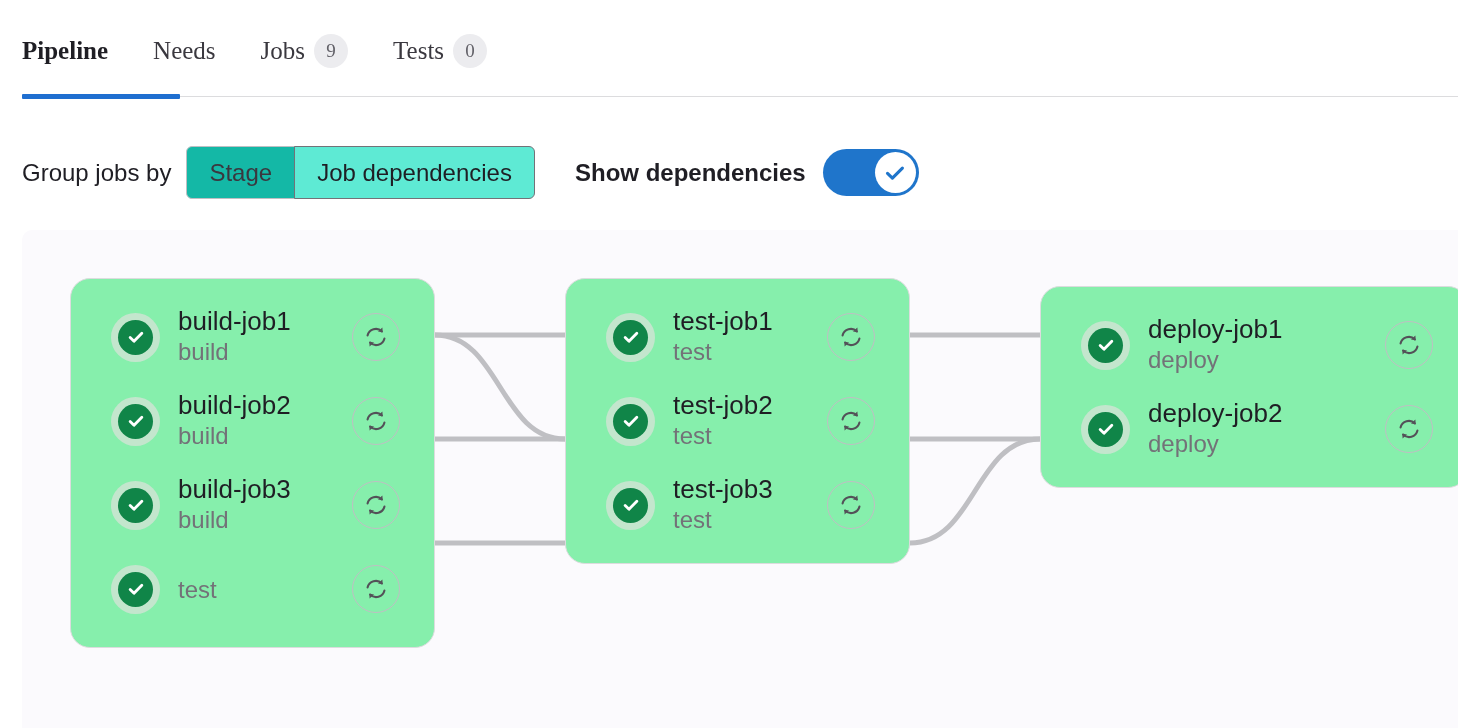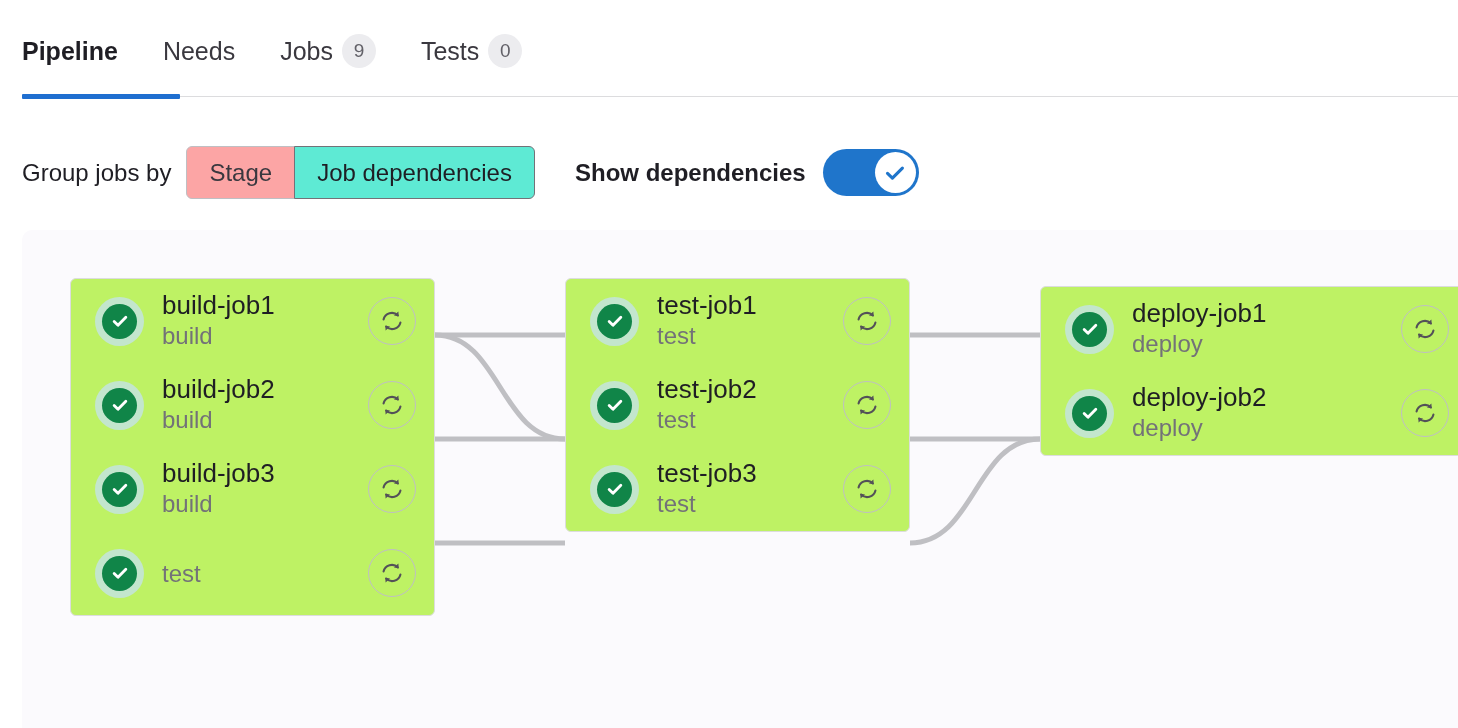--- a/index.html
+++ b/index.html
@@ -26,20 +26,21 @@
   }
   .tab {
     display: flex; align-items: center; gap: 9px;
     padding: 0 23px 0 0;
     margin-right: 22px;
     height: 50px;
     font-size: 25px;
     color: #3a383f;
     cursor: pointer;
     white-space: nowrap;
+    font-family: Liberation Serif, serif;
   }
   .tab.active { font-weight: bold; color: #1f1e24; }
   .tab-active-bar {
     position: absolute; left: 22px; top: 94px;
     width: 158px; height: 5px; background: #1f6fd0;
     border-radius: 1px;
   }
   .badge {
     display: inline-flex; align-items: center; justify-content: center;
     min-width: 34px; height: 34px; padding: 0 10px;
@@ -58,21 +59,21 @@
     white-space: nowrap;
   }
   .segmented {
     display: flex; margin-left: 15px;
     border-radius: 6px;
   }
   .seg {
     display: flex; align-items: center; justify-content: center;
     height: 53px; padding: 0 22px;
     font-size: 24px; color: #3a383f;
-    background: #fca5a5;
+    background: #14b8a6;
     border: 1px solid #bfbfc3;
     cursor: pointer; white-space: nowrap;
   }
   .seg:first-child { border-radius: 6px 0 0 6px; }
   .seg:last-child  { border-radius: 0 6px 6px 0; margin-left: -1px; }
   .seg.selected {
     background: #5eead4;
     border-color: #737278;
     color: #1f1e24;
     z-index: 2;
@@ -101,24 +102,24 @@
     border-radius: 10px 0 0 0;
     overflow: hidden;
   }
   .links-svg {
     position: absolute; left: 0; top: 0;
     width: 1436px; height: 498px;
     pointer-events: none;
   }
   .job-card {
     position: absolute;
-    background: #bef264;
+    background: #86efac;
     border: 1px solid #dcdcde;
-    border-radius: 6px;
-    padding: 0;
+    border-radius: 20px;
+    padding: 16px;
   }
   .job-row {
     position: relative;
     display: flex; align-items: center;
     height: 84px;
     padding: 0 18px 0 24px;
   }
   .status-icon {
     position: relative; width: 49px; height: 49px; flex: none;
     border-radius: 50%;

